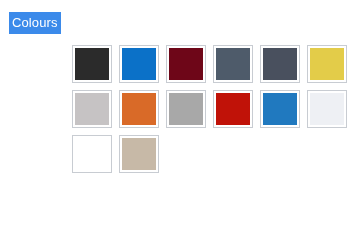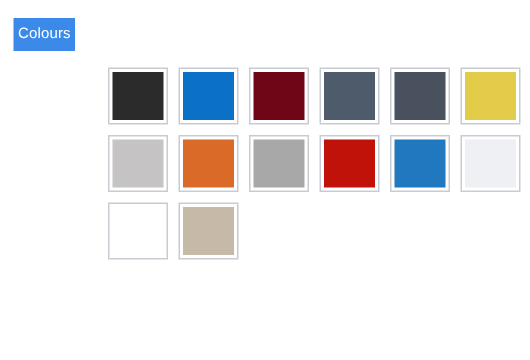--- a/index.html
+++ b/index.html
@@ -26,21 +26,21 @@
     position: absolute;
     left: 0;
     top: 0;
     width: 100%;
     height: 40px;
   }
   #page-title {
     position: absolute;
     left: 9px;
     top: 12px;
-    font-size: 10px;
+    font-size: 13px;
     line-height: 19px;
     letter-spacing: 0.1px;
     color: #ffffff;
     background: #3b8aea;
     padding: 1px 3px 2px 3px;
     white-space: nowrap;
     user-select: none;
   }
 
   

